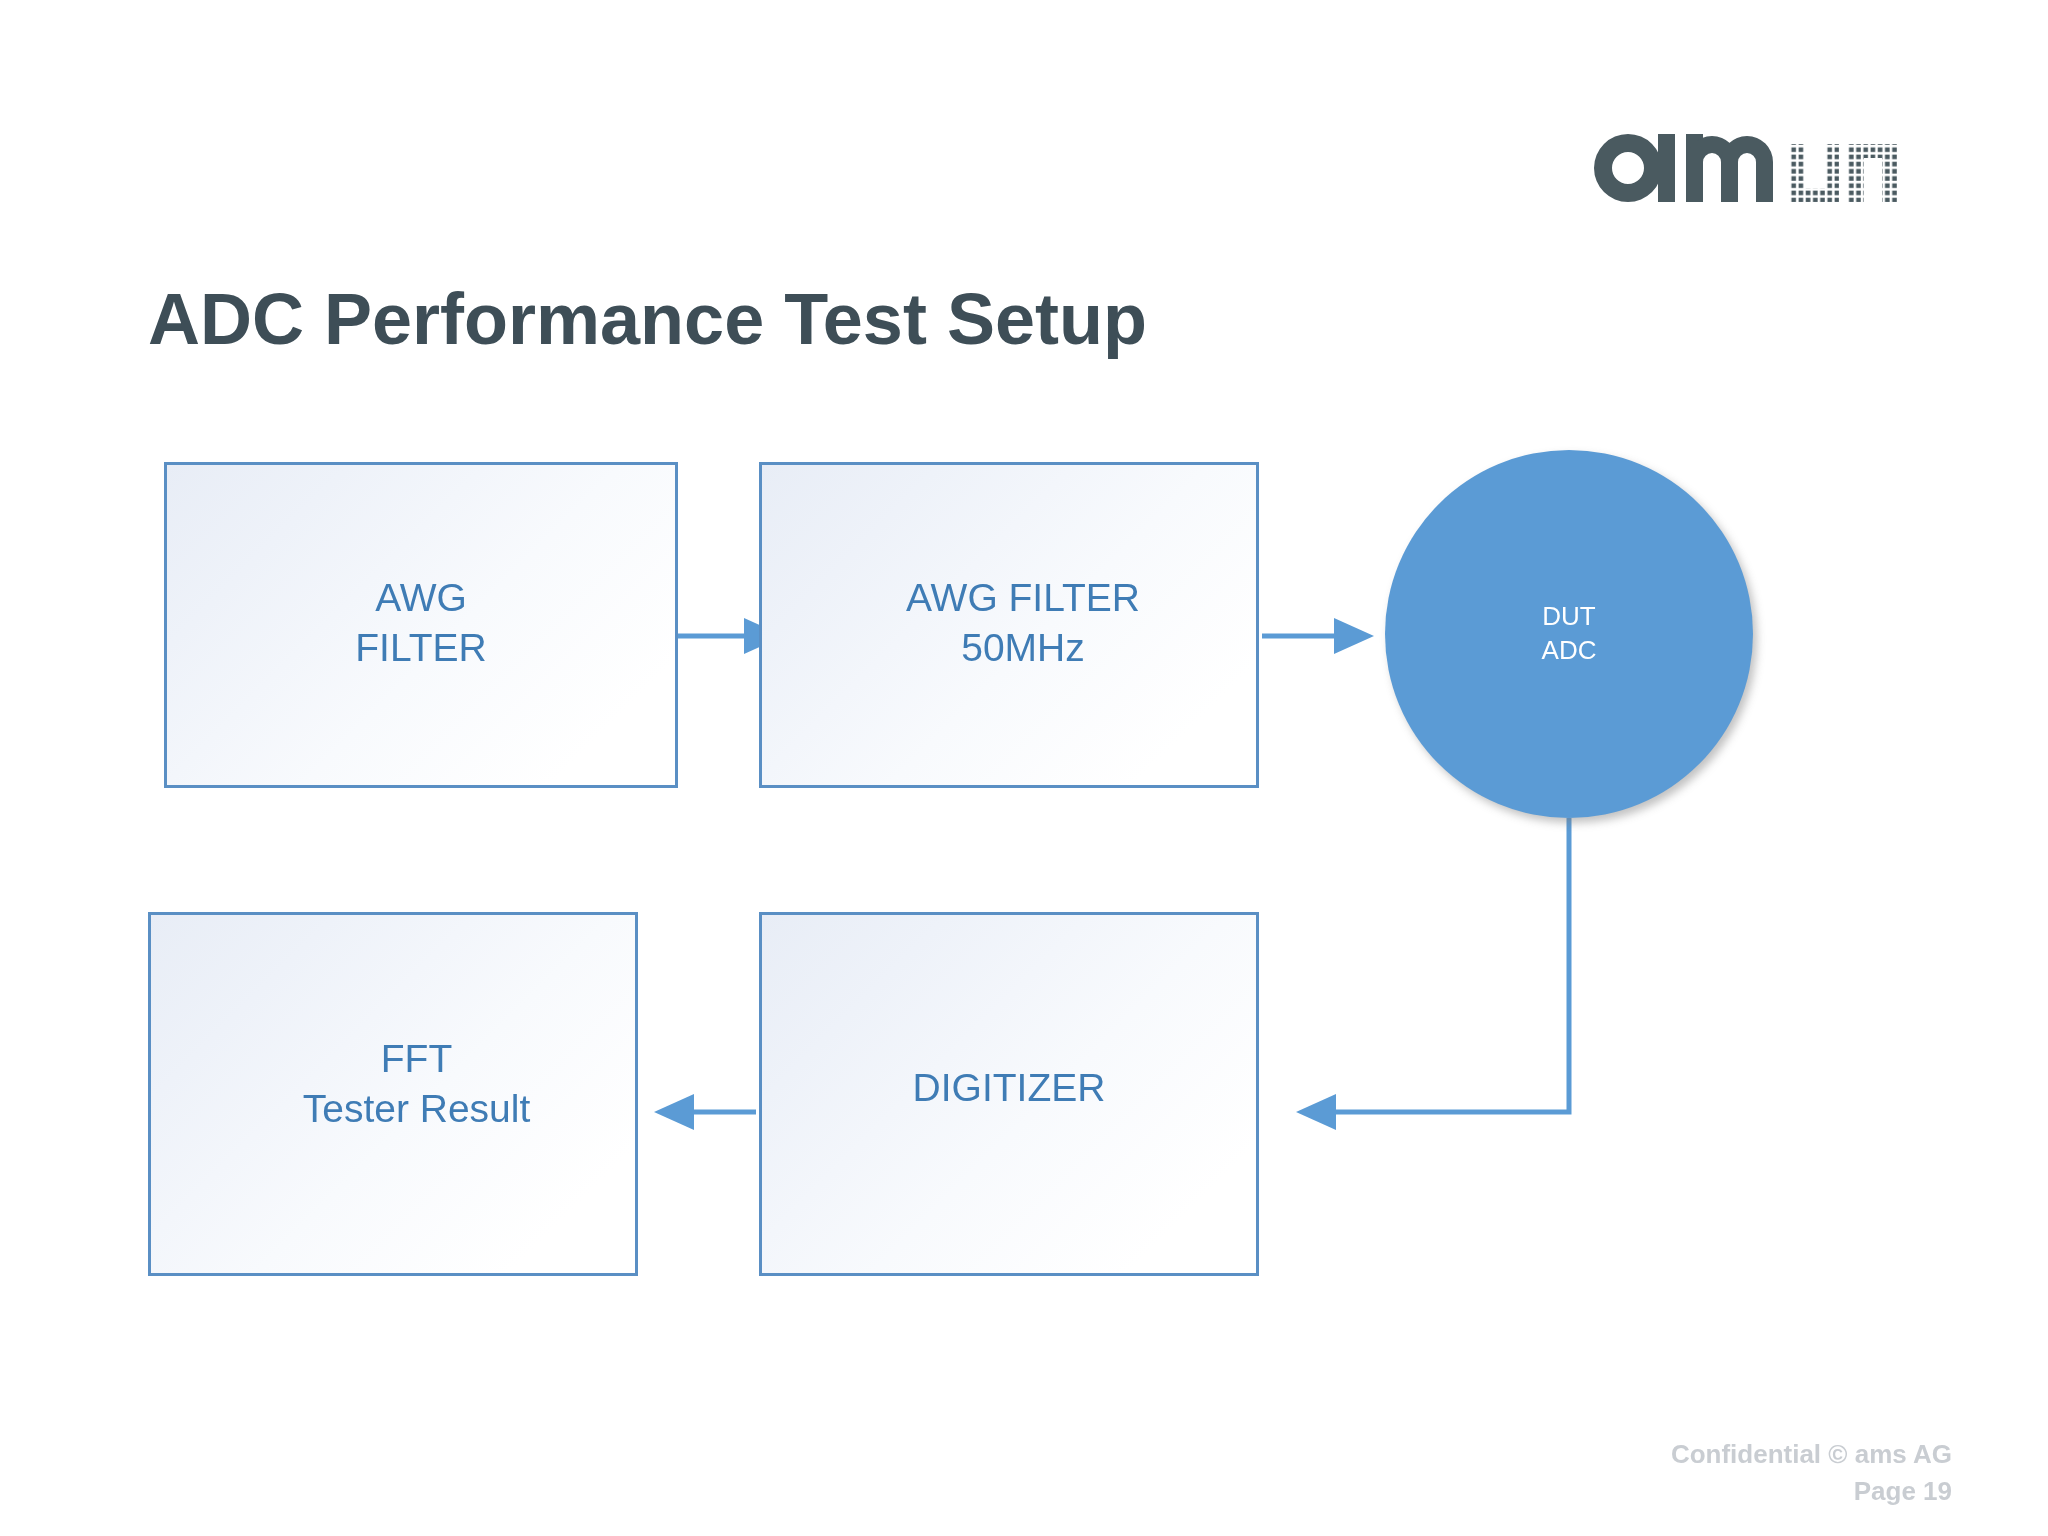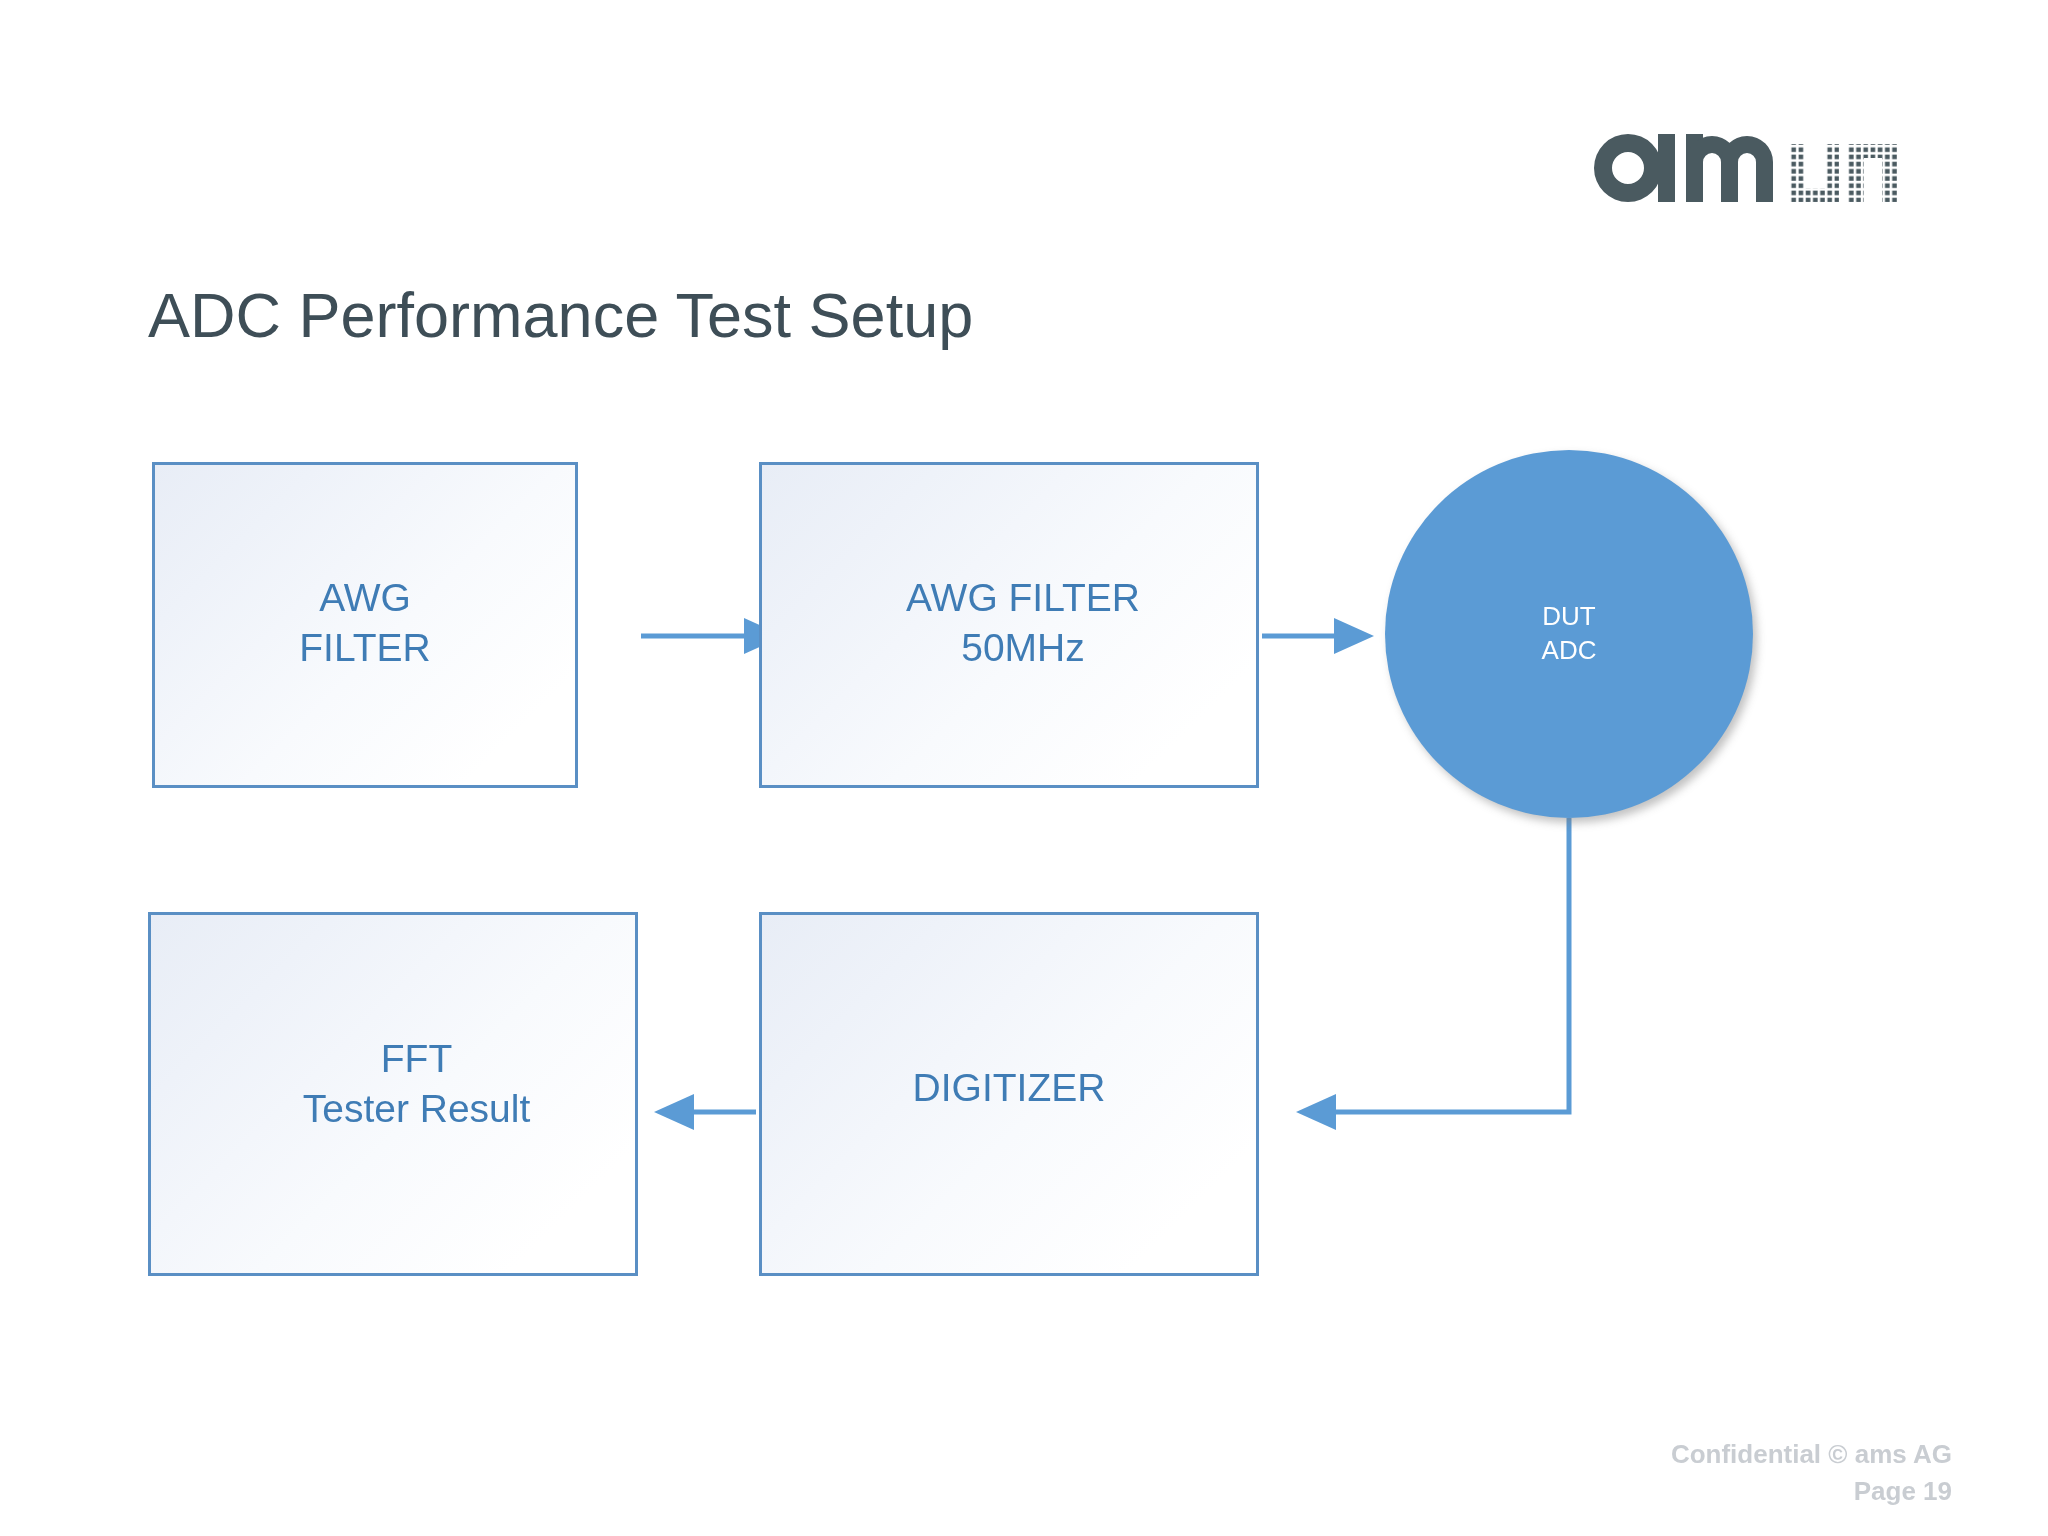--- a/index.html
+++ b/index.html
@@ -26,22 +26,22 @@
     top: 118px;
     width: 360px;
     height: 100px;
   }
 
   
   #title {
     position: absolute;
     left: 148px;
     top: 282px;
-    font-size: 63px;
-    font-weight: 400;
+    font-size: 72px;
+    font-weight: 700;
     color: #3e4e57;
     letter-spacing: 0px;
     white-space: nowrap;
     line-height: 1.05;
   }
 
   
   .proc-box {
     position: absolute;
     box-sizing: border-box;
@@ -55,21 +55,21 @@
   }
   .proc-box .line {
     color: #3f7cb5;
     font-size: 39px;
     font-weight: 400;
     line-height: 1.28;
     white-space: nowrap;
     text-align: center;
   }
 
-  #box-awg-memory  { left: 152px; top: 462px;  width: 426px; height: 326px; }
+  #box-awg-memory  { left: 164px; top: 462px;  width: 514px; height: 326px; }
   #box-awg-filter  { left: 759px; top: 462px;  width: 500px; height: 326px; padding-left: 28px; }
   #box-fft         { left: 148px; top: 912px;  width: 490px; height: 364px; }
   #box-digitizer   { left: 759px; top: 912px;  width: 500px; height: 364px; }
 
   
   #box-awg-memory .stack,
   #box-awg-filter .stack { transform: translateY(-2px); }
   #box-fft .stack        { transform: translateY(-10px); margin-left: 47px; }
   #box-digitizer .stack  { transform: translateY(-6px); }
 

